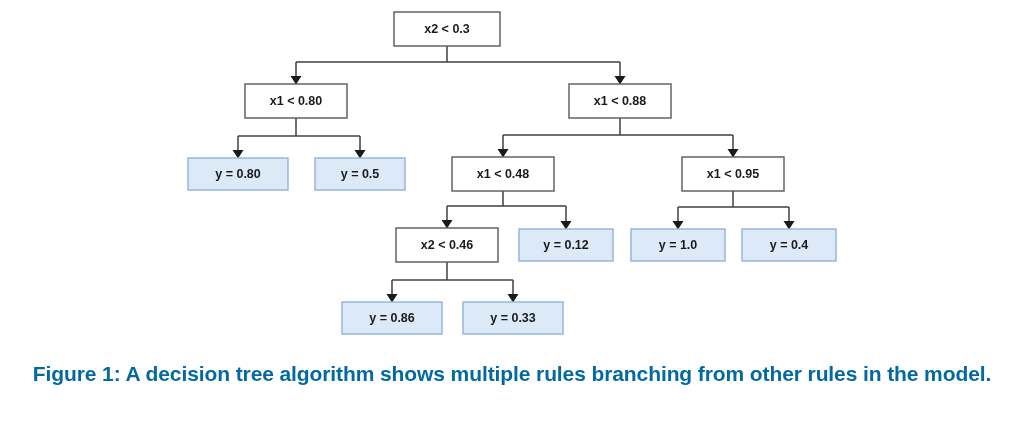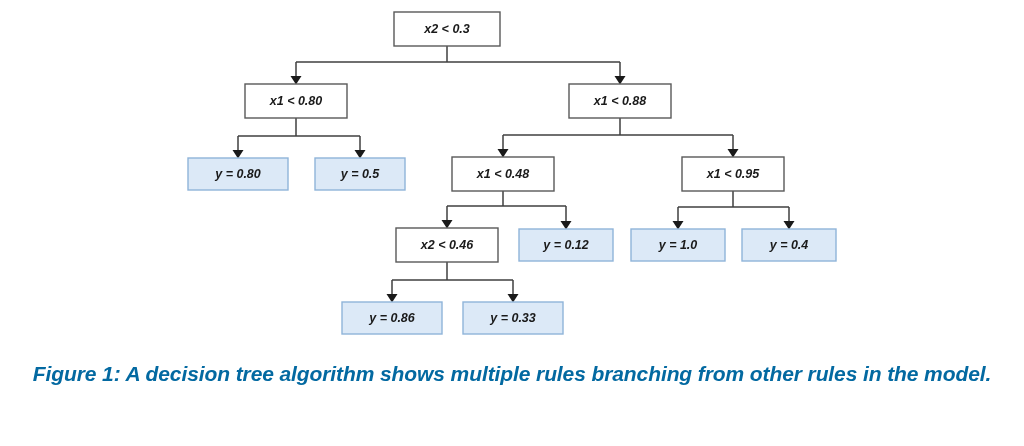--- a/index.html
+++ b/index.html
@@ -13,21 +13,20 @@
     font-family: "Liberation Sans", sans-serif;
     color: #000000;
     overflow: hidden;
     position: relative;
   }
   #figure-root {
     position: relative;
     width: 1024px;
     height: 446px;
     background: #ffffff;
-    font-style: italic;
   }
   #tree-canvas {
     position: absolute;
     left: 0;
     top: 0;
     width: 1024px;
     height: 352px;
     display: block;
   }
   .node-box {

